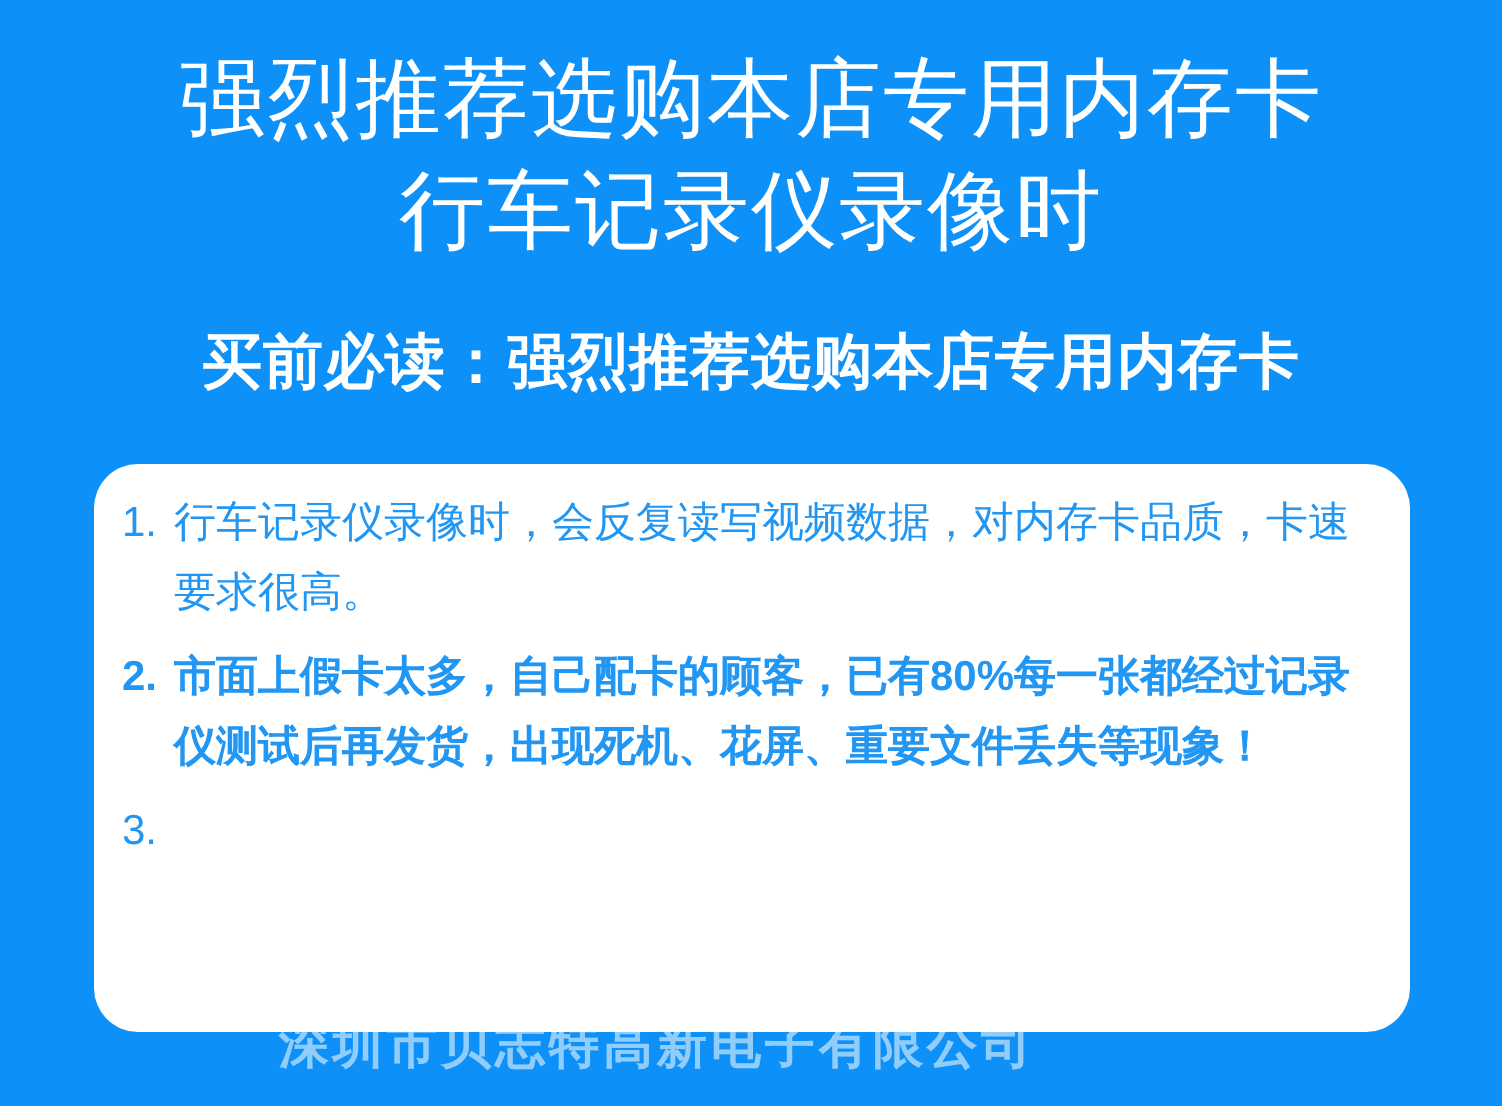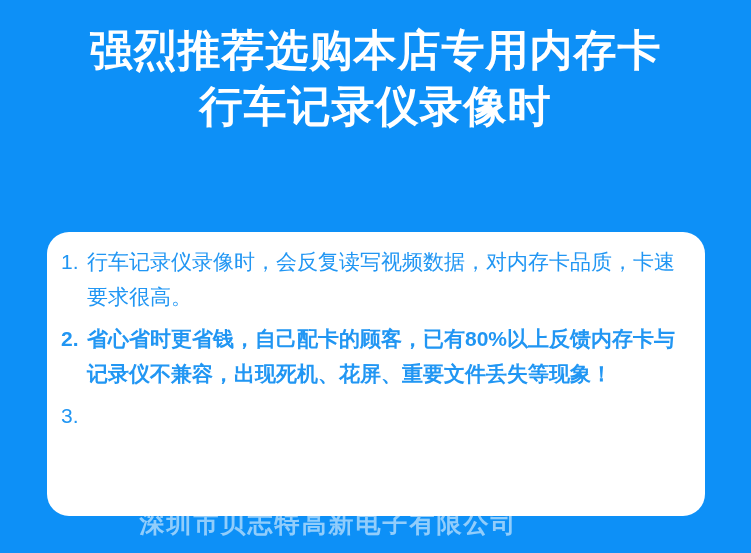--- a/index.html
+++ b/index.html
@@ -21,21 +21,21 @@
   }
 
   
   .headline {
     position: absolute;
     left: 0;
     top: 22px;
     width: 751px;
     text-align: center;
     color: #ffffff;
-    font-weight: bold;
+    font-weight: normal;
     font-size: 43px;
     line-height: 56px;
     letter-spacing: 1px;
     white-space: nowrap;
   }
   .headline-line-1 { display: block; }
   .headline-line-2 { display: block; }
 
   
   .subheadline {
@@ -112,32 +112,33 @@
 </head>
 <body>
 
 <div id="poster">
 
   <div class="headline">
     <span class="headline-line-1">强烈推荐选购本店专用内存卡</span>
     <span class="headline-line-2">行车记录仪录像时</span>
   </div>
 
+  <div class="subheadline">买前必读：强烈推荐选购本店专用内存卡</div>
 
   <div class="panel">
     <div class="panel-list">
 
       <div class="list-item">
         <span class="marker">1.</span>
         <span>行车记录仪录像时，会反复读写视频数据，对内存卡品质，卡速要求很高。</span>
       </div>
 
       <div class="list-item emphasis">
         <span class="marker">2.</span>
-        <span>省心省时更省钱，自己配卡的顾客，已有80%以上反馈内存卡与记录仪不兼容，出现死机、花屏、重要文件丢失等现象！</span>
+        <span>市面上假卡太多，自己配卡的顾客，已有80%每一张都经过记录仪测试后再发货，出现死机、花屏、重要文件丢失等现象！</span>
       </div>
 
       <div class="list-item">
         <span class="marker">3.</span>
       </div>
 
     </div>
   </div>
 
   <div class="watermark">深圳市贝志特高新电子有限公司</div>

